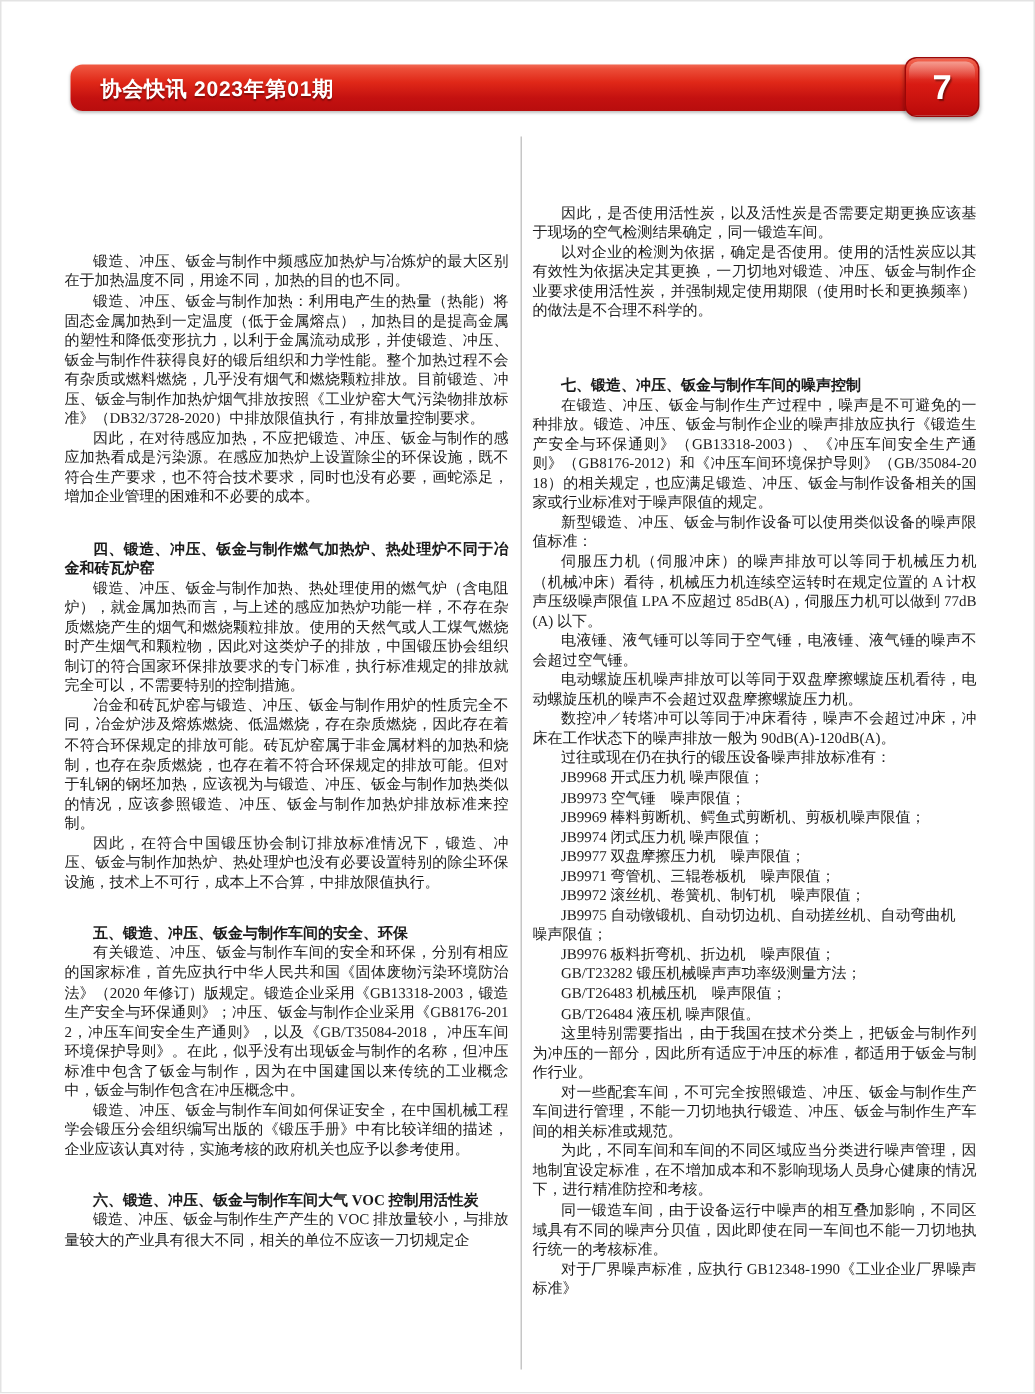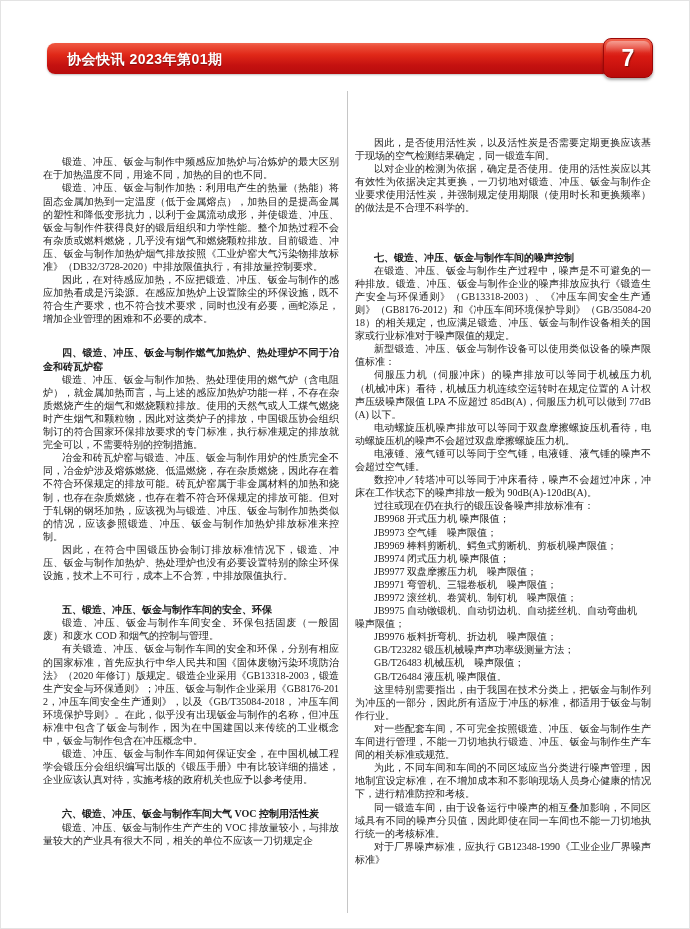--- a/index.html
+++ b/index.html
@@ -78,36 +78,35 @@
   <div class="content">
     <div class="col" data-col="left">
         <p class="p">锻造、冲压、钣金与制作中频感应加热炉与冶炼炉的最大区别在于加热温度不同，用途不同，加热的目的也不同。</p>
         <p class="p">锻造、冲压、钣金与制作加热：利用电产生的热量（热能）将固态金属加热到一定温度（低于金属熔点），加热目的是提高金属的塑性和降低变形抗力，以利于金属流动成形，并使锻造、冲压、钣金与制作件获得良好的锻后组织和力学性能。整个加热过程不会有杂质或燃料燃烧，几乎没有烟气和燃烧颗粒排放。目前锻造、冲压、钣金与制作加热炉烟气排放按照《工业炉窑大气污染物排放标准》（DB32/3728-2020）中排放限值执行，有排放量控制要求。</p>
         <p class="p">因此，在对待感应加热，不应把锻造、冲压、钣金与制作的感应加热看成是污染源。在感应加热炉上设置除尘的环保设施，既不符合生产要求，也不符合技术要求，同时也没有必要，画蛇添足，增加企业管理的困难和不必要的成本。</p>
         <p class="h">四、锻造、冲压、钣金与制作燃气加热炉、热处理炉不同于冶金和砖瓦炉窑</p>
         <p class="p">锻造、冲压、钣金与制作加热、热处理使用的燃气炉（含电阻炉），就金属加热而言，与上述的感应加热炉功能一样，不存在杂质燃烧产生的烟气和燃烧颗粒排放。使用的天然气或人工煤气燃烧时产生烟气和颗粒物，因此对这类炉子的排放，中国锻压协会组织制订的符合国家环保排放要求的专门标准，执行标准规定的排放就完全可以，不需要特别的控制措施。</p>
         <p class="p">冶金和砖瓦炉窑与锻造、冲压、钣金与制作用炉的性质完全不同，冶金炉涉及熔炼燃烧、低温燃烧，存在杂质燃烧，因此存在着不符合环保规定的排放可能。砖瓦炉窑属于非金属材料的加热和烧制，也存在杂质燃烧，也存在着不符合环保规定的排放可能。但对于轧钢的钢坯加热，应该视为与锻造、冲压、钣金与制作加热类似的情况，应该参照锻造、冲压、钣金与制作加热炉排放标准来控制。</p>
         <p class="p">因此，在符合中国锻压协会制订排放标准情况下，锻造、冲压、钣金与制作加热炉、热处理炉也没有必要设置特别的除尘环保设施，技术上不可行，成本上不合算，中排放限值执行。</p>
         <p class="h">五、锻造、冲压、钣金与制作车间的安全、环保</p>
-        <p class="p">锻造、冲压、钣金与制作车间安全、环保包括固废（一般固废）和废水 COD 和烟气的控制与管理。</p>
         <p class="p">有关锻造、冲压、钣金与制作车间的安全和环保，分别有相应的国家标准，首先应执行中华人民共和国《固体废物污染环境防治法》（2020 年修订）版规定。锻造企业采用《GB13318-2003，锻造生产安全与环保通则》；冲压、钣金与制作企业采用《GB8176-2012，冲压车间安全生产通则》，以及《GB/T35084-2018， 冲压车间环境保护导则》。在此，似乎没有出现钣金与制作的名称，但冲压标准中包含了钣金与制作，因为在中国建国以来传统的工业概念中，钣金与制作包含在冲压概念中。</p>
         <p class="p">锻造、冲压、钣金与制作车间如何保证安全，在中国机械工程学会锻压分会组织编写出版的《锻压手册》中有比较详细的描述，企业应该认真对待，实施考核的政府机关也应予以参考使用。</p>
         <p class="h">六、锻造、冲压、钣金与制作车间大气 VOC 控制用活性炭</p>
         <p class="p">锻造、冲压、钣金与制作生产产生的 VOC 排放量较小，与排放量较大的产业具有很大不同，相关的单位不应该一刀切规定企</p>
       </div>
     <div class="divider"></div>
     <div class="col" data-col="right">
         <p class="p">因此，是否使用活性炭，以及活性炭是否需要定期更换应该基于现场的空气检测结果确定，同一锻造车间。</p>
         <p class="p">以对企业的检测为依据，确定是否使用。使用的活性炭应以其有效性为依据决定其更换，一刀切地对锻造、冲压、钣金与制作企业要求使用活性炭，并强制规定使用期限（使用时长和更换频率）的做法是不合理不科学的。</p>
         <p class="h">七、锻造、冲压、钣金与制作车间的噪声控制</p>
         <p class="p">在锻造、冲压、钣金与制作生产过程中，噪声是不可避免的一种排放。锻造、冲压、钣金与制作企业的噪声排放应执行《锻造生产安全与环保通则》（GB13318-2003）、《冲压车间安全生产通则》（GB8176-2012）和《冲压车间环境保护导则》（GB/35084-2018）的相关规定，也应满足锻造、冲压、钣金与制作设备相关的国家或行业标准对于噪声限值的规定。</p>
         <p class="p">新型锻造、冲压、钣金与制作设备可以使用类似设备的噪声限值标准：</p>
         <p class="p">伺服压力机（伺服冲床）的噪声排放可以等同于机械压力机（机械冲床）看待，机械压力机连续空运转时在规定位置的 A 计权声压级噪声限值 LPA 不应超过 85dB(A)，伺服压力机可以做到 77dB(A) 以下。</p>
+        <p class="p">电液锤、液气锤可以等同于空气锤，电液锤、液气锤的噪声不会超过空气锤。</p>
         <p class="p">电动螺旋压机噪声排放可以等同于双盘摩擦螺旋压机看待，电动螺旋压机的噪声不会超过双盘摩擦螺旋压力机。</p>
-        <p class="p">电液锤、液气锤可以等同于空气锤，电液锤、液气锤的噪声不会超过空气锤。</p>
         <p class="p">数控冲／转塔冲可以等同于冲床看待，噪声不会超过冲床，冲床在工作状态下的噪声排放一般为 90dB(A)-120dB(A)。</p>
         <p class="p">过往或现在仍在执行的锻压设备噪声排放标准有：</p>
         <p class="item">JB9968 开式压力机 噪声限值；</p>
         <p class="item">JB9973 空气锤　噪声限值；</p>
         <p class="item">JB9969 棒料剪断机、鳄鱼式剪断机、剪板机噪声限值；</p>
         <p class="item">JB9974 闭式压力机 噪声限值；</p>
         <p class="item">JB9977 双盘摩擦压力机　噪声限值；</p>
         <p class="item">JB9971 弯管机、三辊卷板机　噪声限值；</p>
         <p class="item">JB9972 滚丝机、卷簧机、制钉机　噪声限值；</p>
         <p class="item">JB9975 自动镦锻机、自动切边机、自动搓丝机、自动弯曲机　噪声限值；</p>

